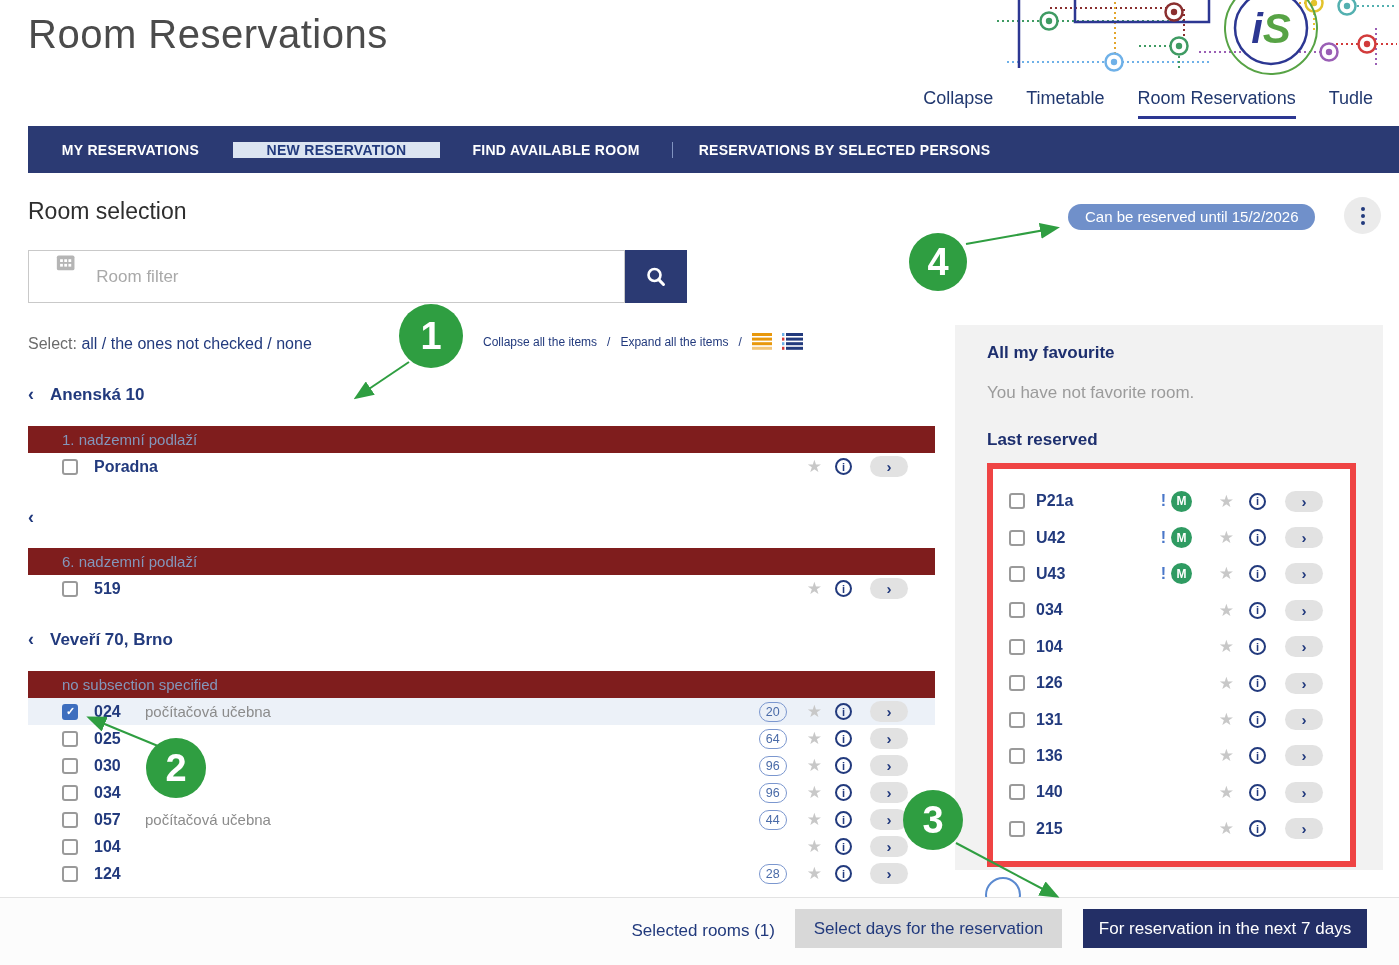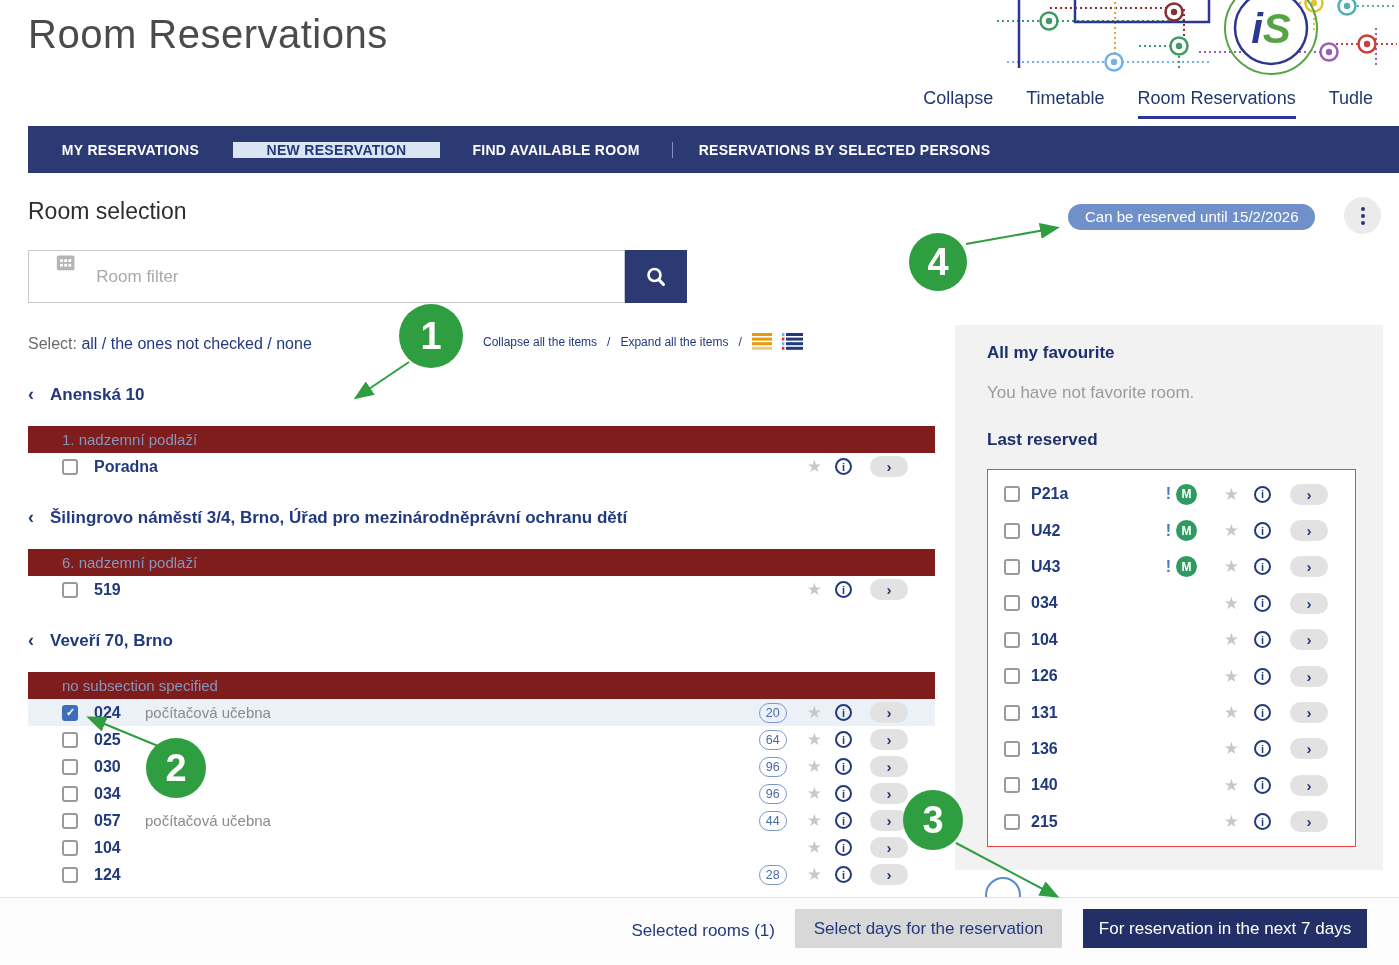--- a/index.html
+++ b/index.html
@@ -56,21 +56,21 @@
   .capslot { margin-left:auto; width:34px; flex:none; }
   .cap { display:inline-block; min-width:18px; padding:0 6px; height:20px; line-height:18px; border:1px solid #7b97cf; border-radius:10px; color:#4a6ba8; font-size:12.5px; }
   .star { color:#c8c8c8; font-size:17px; margin-left:14px; cursor:pointer; flex:none; }
   .info { width:17px; height:17px; border:2px solid #223a7d; border-radius:50%; color:#223a7d; font-weight:700; font-size:11px; display:flex; align-items:center; justify-content:center; margin-left:13px; cursor:pointer; flex:none; }
   .chev { width:38px; height:21px; border-radius:11px; background:#e2e2e2; color:#223a7d; display:flex; align-items:center; justify-content:center; font-weight:700; font-size:15px; margin-left:18px; cursor:pointer; flex:none; }
 
   
   .panel { position:absolute; left:955px; top:325px; width:428px; height:545px; background:#f2f2f2; padding:18px 27px 0 32px; }
   .panel h3 { font-size:17px; line-height:20px; color:#1d2f6e; font-weight:700; }
   .fav-empty { color:#9b9b9b; font-size:17px; margin:20px 0 27px; }
-  .lastbox { margin-top:19px; background:#fff; border:1px solid #ef4444; padding:6px 0; }
+  .lastbox { margin-top:13px; background:#fff; border:6px solid #ef4444; padding:14px 0; }
   .srow { display:flex; align-items:center; height:36.4px; padding:0 27px 0 16px; font-size:16px; }
   .srow .rname { min-width:0; flex:1; margin-left:11px; }
   .alertslot { display:flex; align-items:center; gap:5px; width:50px; flex:none; }
   .excl { color:#4a77c9; font-weight:800; font-size:16px; }
   .mcirc { width:21px; height:21px; border-radius:50%; background:#2f9b62; color:#fff; font-weight:700; font-size:12px; display:flex; align-items:center; justify-content:center; }
   .srow .star { margin-left:8px; } .srow .info { margin-left:15px; } .srow .chev { margin-left:19px; }
 
   
   .footer { position:absolute; left:0; top:897px; width:1399px; height:68px; background:#fcfcfc; border-top:1px solid #e3e3e3; z-index:5; }
   .sel-count { position:absolute; left:600px; top:920px; width:175px; text-align:right; color:#223a7d; font-size:17px; }
@@ -238,21 +238,20 @@
             <span class="info">i</span>
             <span class="chev">›</span>
           </div>
 
       </div>
     </section>
 
     <section>
       <div class="bhead">
         <span class="bchev">‹</span>
-        <span>Šilingrovo náměstí 3/4, Brno, Úřad pro mezinárodněprávní ochranu dětí</span>
       </div>
       <div class="subsec">6. nadzemní podlaží</div>
       <div class="rooms">
 
           <div class="rrow">
             <span class="cb"></span>
             <span class="rname">519</span>
             <span class="rdesc"></span>
             <span class="capslot" style="visibility: hidden;"><span class="cap"></span></span>
             <span class="star">★</span>

